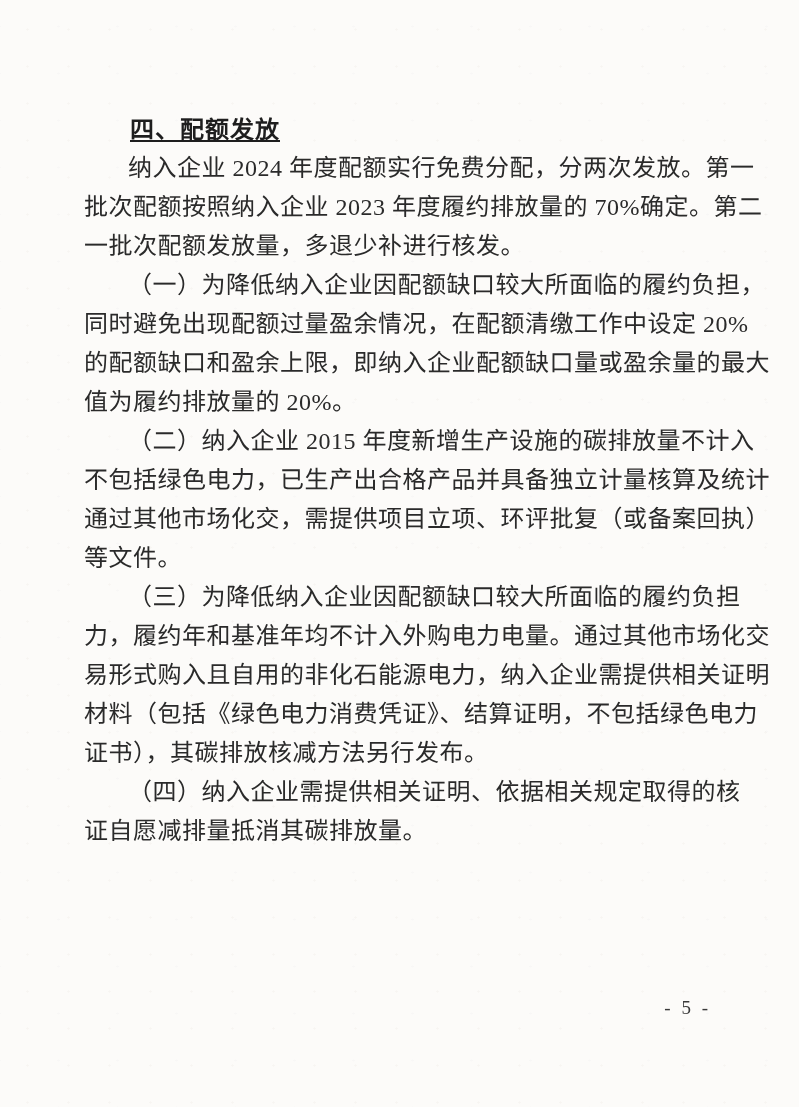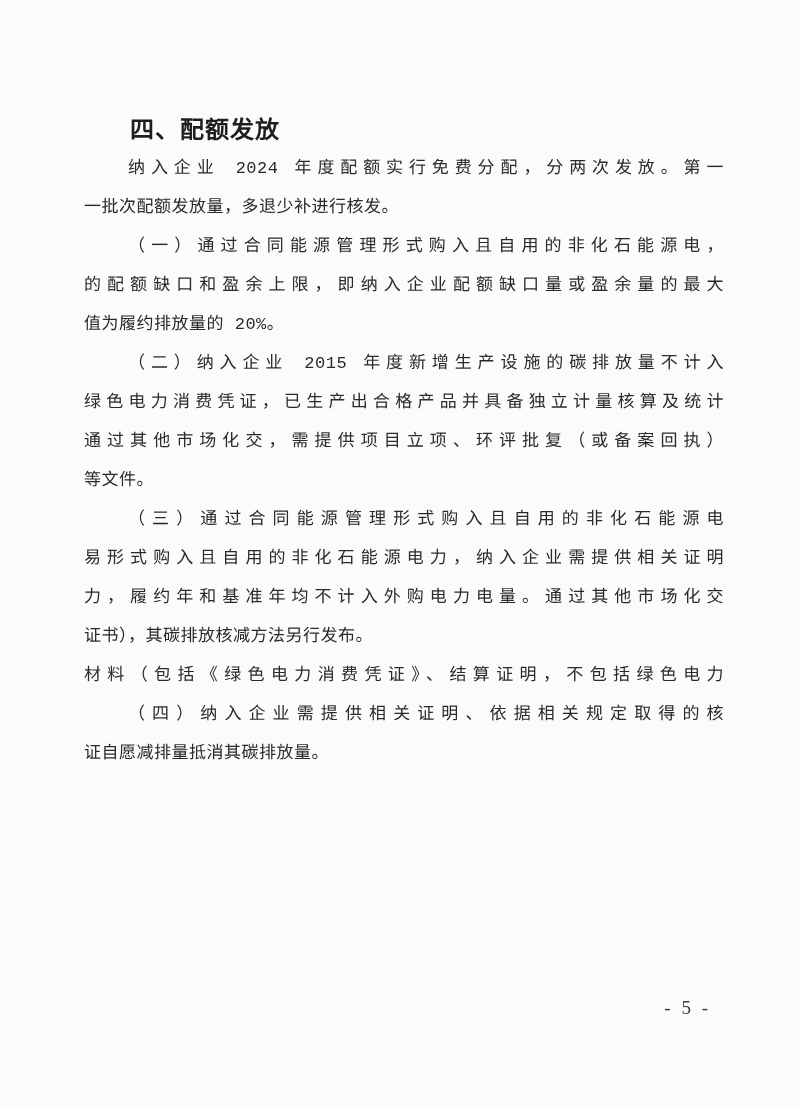--- a/index.html
+++ b/index.html
@@ -24,83 +24,85 @@
   }
   .text-block {
     position: absolute;
     top: 110px;
     left: 84px;
     width: 640px;
   }
   .line {
     height: 39px;
     line-height: 39px;
-    font-size: 17px;
+    font-size: 24px;
     letter-spacing: 0.5px;
     text-align: justify;
     text-align-last: justify;
     white-space: nowrap;
     color: #2a2a2a;
-    font-family: Liberation Mono, monospace;
   }
   .line.indent {
     padding-left: 44px;
   }
   .line.last {
     text-align: left;
     text-align-last: left;
   }
   .heading {
     height: 39px;
     line-height: 39px;
     padding-left: 46px;
     font-family: "Liberation Sans", "DejaVu Sans", sans-serif;
     font-weight: 700;
     font-size: 24px;
     letter-spacing: 1px;
     color: #1e1e1e;
     text-align: left;
     text-align-last: left;
+    text-decoration: underline;
   }
   .page-number {
     position: absolute;
     top: 997px;
     right: 88px;
     font-size: 19px;
     letter-spacing: 3px;
     color: #3a3a3a;
     font-family: "Liberation Serif", "DejaVu Serif", serif;
   }
 </style>
 </head>
 <body>
 
 <div class="page">
   <div class="text-block">
 
     <div class="heading">四、配额发放</div>
 
     <div class="line indent">纳入企业 2024 年度配额实行免费分配，分两次发放。第一</div>
+    <div class="line">批次配额按照纳入企业 2023 年度履约排放量的 70%确定。第二</div>
     <div class="line last">一批次配额发放量，多退少补进行核发。</div>
 
 
-    <div class="line indent">（一）通过合同能源管理形式购入且自用的非化石能源电，</div>
+    <div class="line indent">（一）为降低纳入企业因配额缺口较大所面临的履约负担，</div>
+    <div class="line">同时避免出现配额过量盈余情况，在配额清缴工作中设定 20%</div>
     <div class="line">的配额缺口和盈余上限，即纳入企业配额缺口量或盈余量的最大</div>
     <div class="line last">值为履约排放量的 20%。</div>
 
     <div class="line indent">（二）纳入企业 2015 年度新增生产设施的碳排放量不计入</div>
-    <div class="line">绿色电力消费凭证，已生产出合格产品并具备独立计量核算及统计</div>
+    <div class="line">不包括绿色电力，已生产出合格产品并具备独立计量核算及统计</div>
     <div class="line">通过其他市场化交，需提供项目立项、环评批复（或备案回执）</div>
     <div class="line last">等文件。</div>
 
-    <div class="line indent">（三）通过合同能源管理形式购入且自用的非化石能源电</div>
+    <div class="line indent">（三）为降低纳入企业因配额缺口较大所面临的履约负担</div>
+    <div class="line">力，履约年和基准年均不计入外购电力电量。通过其他市场化交</div>
     <div class="line">易形式购入且自用的非化石能源电力，纳入企业需提供相关证明</div>
-    <div class="line">力，履约年和基准年均不计入外购电力电量。通过其他市场化交</div>
+    <div class="line">材料（包括《绿色电力消费凭证》、结算证明，不包括绿色电力</div>
     <div class="line last">证书），其碳排放核减方法另行发布。</div>
-    <div class="line">材料（包括《绿色电力消费凭证》、结算证明，不包括绿色电力</div>
 
     <div class="line indent">（四）纳入企业需提供相关证明、依据相关规定取得的核</div>
     <div class="line last">证自愿减排量抵消其碳排放量。</div>
 
   </div>
 
   <div class="page-number">- 5 -</div>
 </div>
 
 </body></html>

